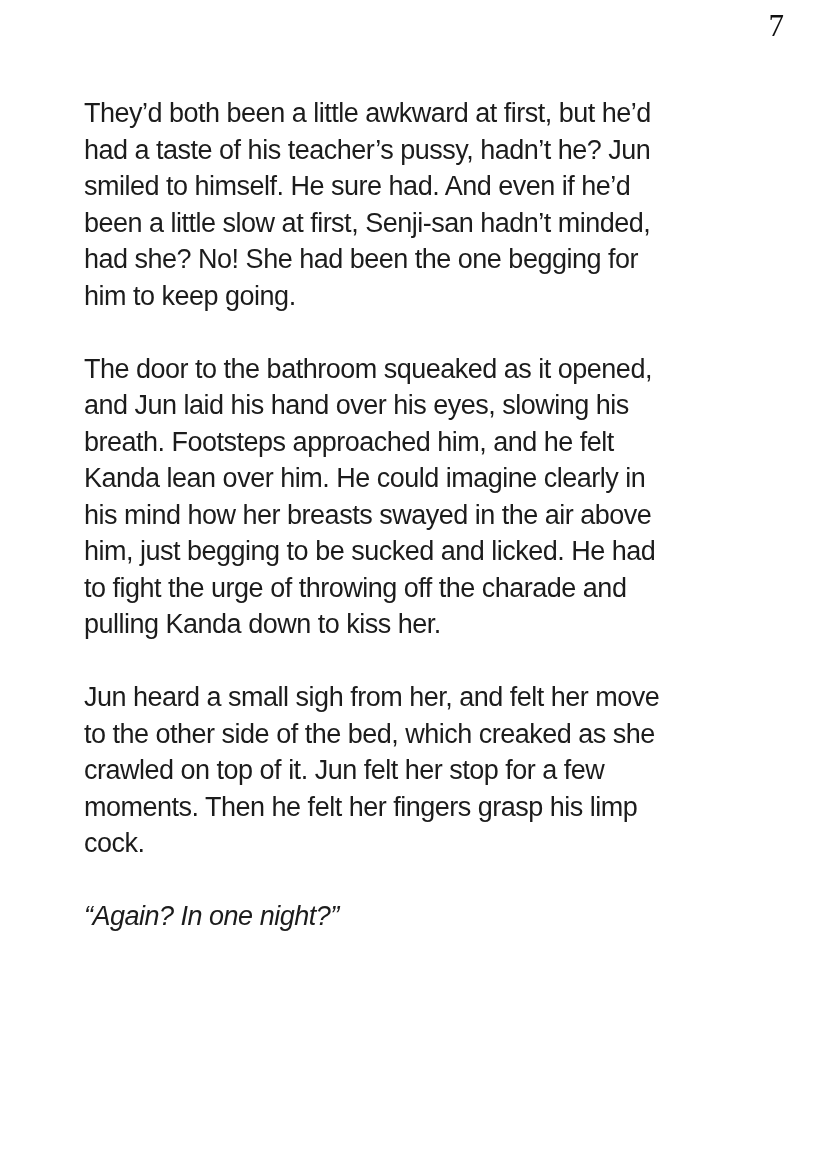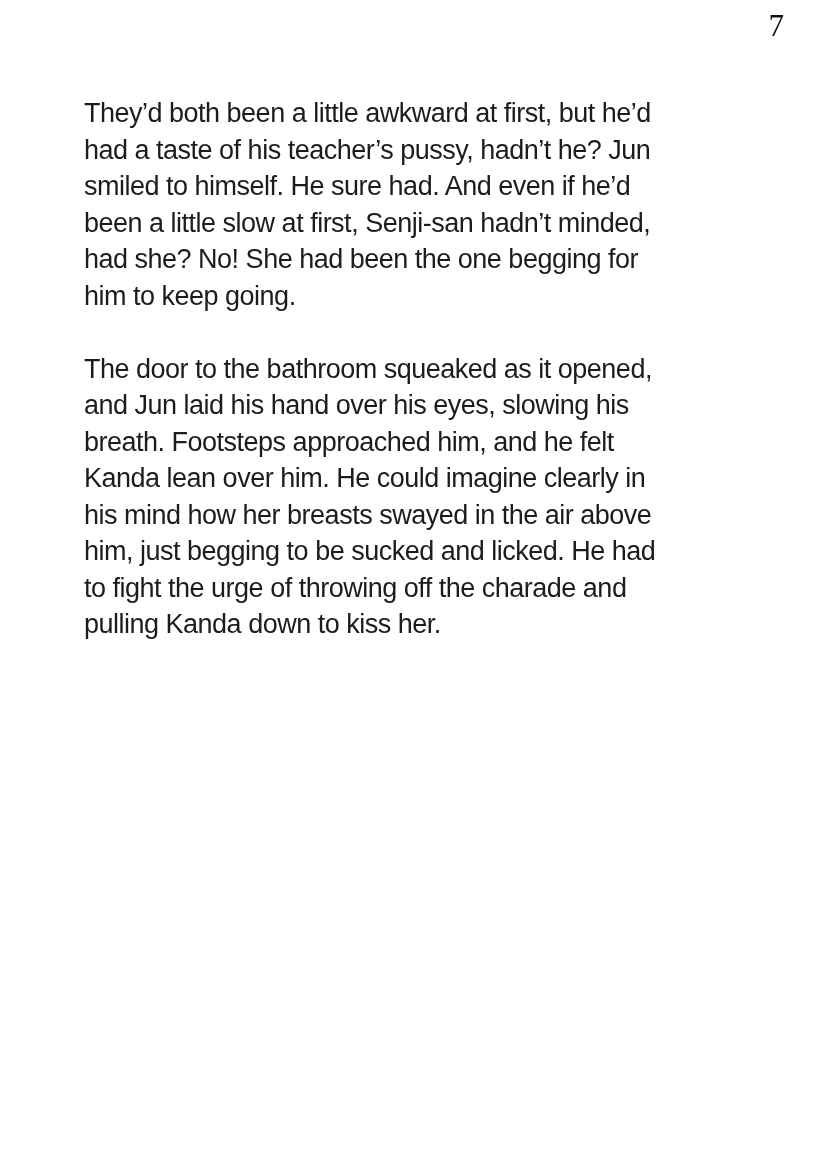--- a/index.html
+++ b/index.html
@@ -57,14 +57,20 @@
 had she? No! She had been the one begging for
 him to keep going.</p>
     <p class="para">The door to the bathroom squeaked as it opened,
 and Jun laid his hand over his eyes, slowing his
 breath. Footsteps approached him, and he felt
 Kanda lean over him. He could imagine clearly in
 his mind how her breasts swayed in the air above
 him, just begging to be sucked and licked. He had
 to fight the urge of throwing off the charade and
 pulling Kanda down to kiss her.</p>
+    <p class="para">Jun heard a small sigh from her, and felt her move
+to the other side of the bed, which creaked as she
+crawled on top of it. Jun felt her stop for a few
+moments. Then he felt her fingers grasp his limp
+cock.</p>
+    <p class="para italic">“Again? In one night?”</p>
   </div>
 </div>
 
 </body></html>

